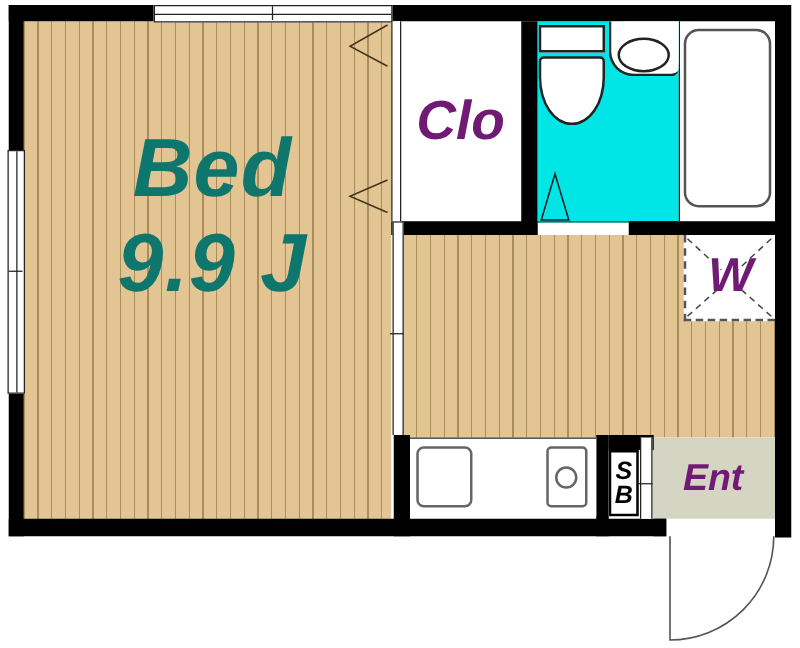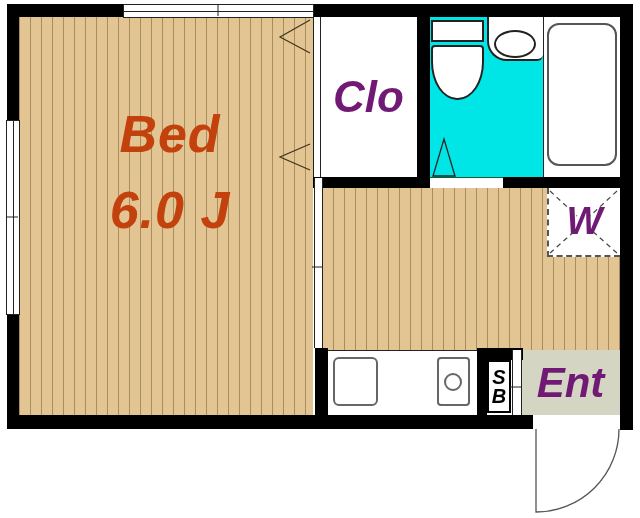--- a/index.html
+++ b/index.html
@@ -22,21 +22,21 @@
   
   .thinwall{position:absolute;background:#ffffff;border-left:1px solid #222;border-right:1px solid #222;}
   
   .window{position:absolute;background:#ffffff;border:1px solid #222;}
   .window .mid-h{position:absolute;left:0;right:0;top:50%;height:0;border-top:1px solid #222;}
   .window .mid-v{position:absolute;top:0;bottom:0;left:50%;width:0;border-left:1px solid #222;}
   
   .room-label{color:#701a75;font-weight:bold;font-style:italic;text-align:right;}
   .bedroom-label{
     position:absolute;left:40px;top:96px;width:260px;text-align:center;
-    font-size:52px;line-height:76px;font-weight:bold;font-style:italic;color:#c2410c;letter-spacing:1px;
+    font-size:66px;line-height:76px;font-weight:bold;font-style:italic;color:#0f766e;letter-spacing:1px;
   }
   .center-flex{display:flex;align-items:center;justify-content:center;}
   .toilet-tank{position:absolute;background:#fff;border:2px solid #222;box-sizing:border-box;}
   .toilet-bowl{position:absolute;background:#fff;border:2px solid #222;box-sizing:border-box;
     border-radius:4px 4px 26px 26px / 4px 4px 38px 38px;}
   .sink-unit{position:absolute;background:#fff;border-left:2px solid #222;border-bottom:2px solid #222;
     box-sizing:border-box;border-radius:0 0 6px 20px;}
   .sink-oval{position:absolute;background:#fff;border:2px solid #222;border-radius:50%;box-sizing:border-box;}
   .tub{position:absolute;background:#fff;border:2px solid #555;border-radius:12px;box-sizing:border-box;}
   .counter{position:absolute;background:#fff;border-top:1px solid #222;box-sizing:border-box;}
@@ -61,26 +61,26 @@
 <div class="plan">
 
   <div class="wood" style="left:19px;top:17px;width:294px;height:399px;"></div>
   <div class="white-floor center-flex" style="left:320px;top:17px;width:97px;height:160px;">
     <span class="room-label" style="font-size:44px;">Clo</span>
   </div>
   <div class="bath-floor" style="left:430px;top:17px;width:113px;height:160px;"></div>
   <div class="white-floor" style="left:544px;top:17px;width:76px;height:160px;"></div>
   <div class="wood" style="left:322px;top:188px;width:298px;height:162px;"></div>
   <div class="ent-floor" style="left:521px;top:350px;width:99px;height:65px;">
-    <span class="room-label" style="font-size:42px;">Ent</span>
+    <span class="room-label" style="font-size:30px;">Ent</span>
   </div>
 
   <div class="bedroom-label">
     <div>Bed</div>
-    <div>6.0 J</div>
+    <div>9.9 J</div>
   </div>
 
   <div class="wall" style="left:7px;top:4px;width:116px;height:13px;"></div>
   <div class="wall" style="left:313px;top:4px;width:319px;height:13px;"></div>
   <div class="wall" style="left:7px;top:4px;width:12px;height:116px;"></div>
   <div class="wall" style="left:7px;top:313px;width:12px;height:116px;"></div>
   <div class="wall" style="left:620px;top:4px;width:13px;height:426px;"></div>
   <div class="wall" style="left:7px;top:415px;width:526px;height:14px;"></div>
   <div class="wall" style="left:417px;top:17px;width:13px;height:171px;"></div>
   <div class="wall" style="left:313px;top:177px;width:117px;height:11px;"></div>

